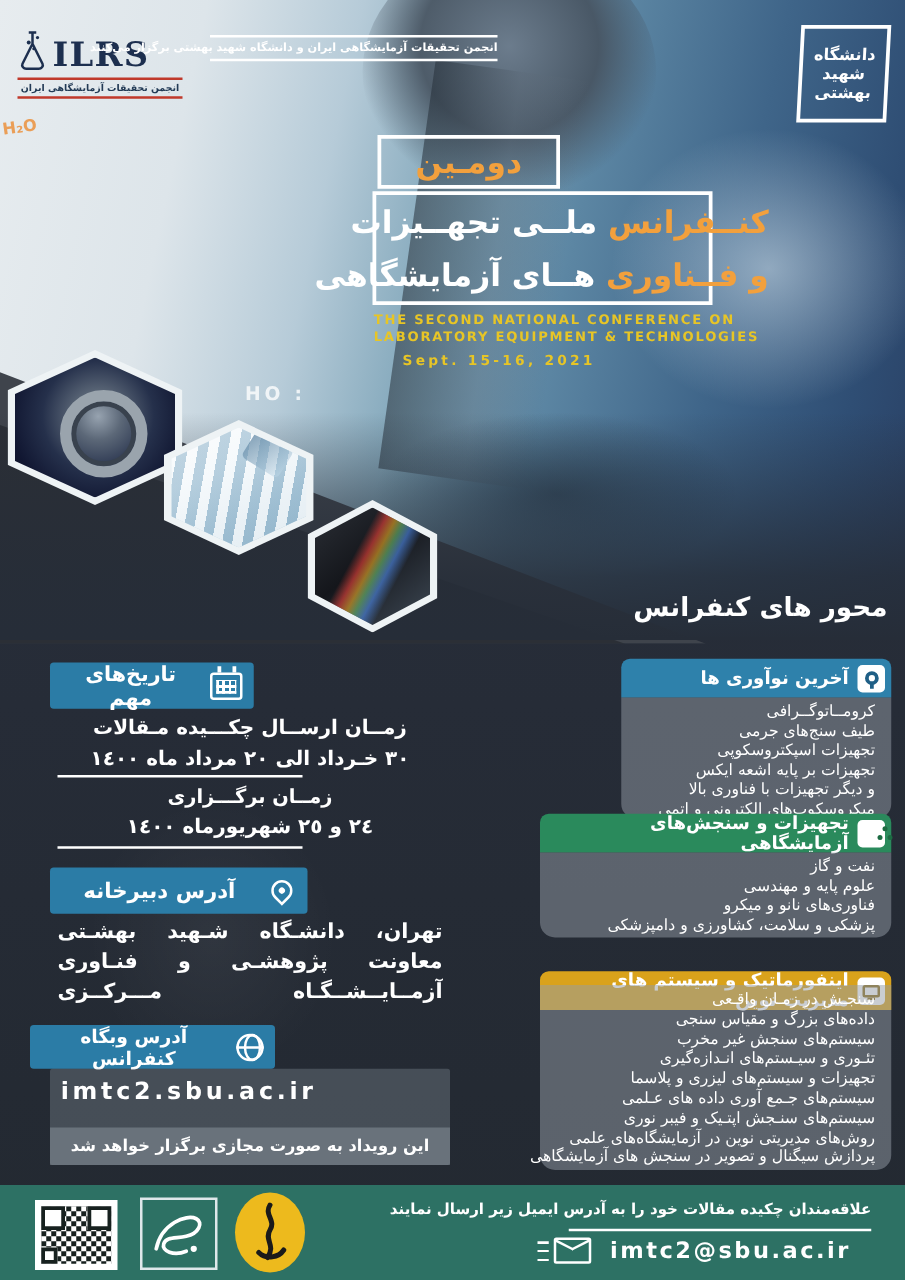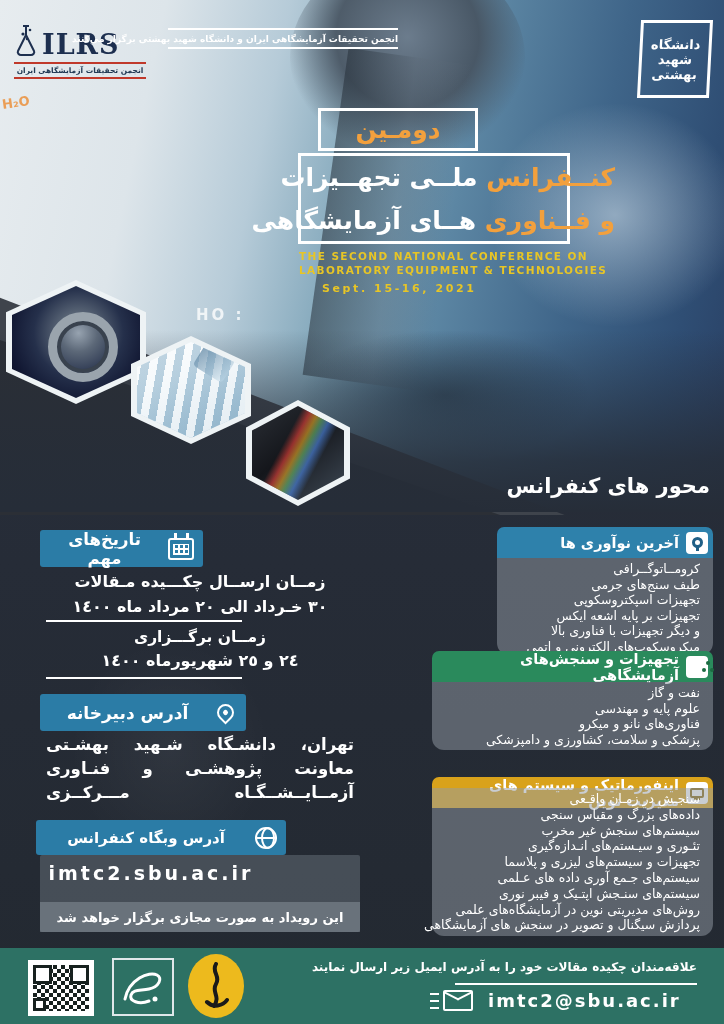--- a/index.html
+++ b/index.html
@@ -56,42 +56,42 @@
   .ilrs-line{ height:2px; background:#c0392b; margin:2px 0; }
   .ilrs-sub{ font-size:7.5px; color:#223a55; text-align:center; font-weight:bold; direction:rtl; white-space:nowrap; }
   .org{ position:absolute; left:168px; top:28px; width:230px; text-align:center; color:#fff; }
   .org-line{ height:2px; background:#fff; }
   .org-text{ font-size:9px; font-weight:bold; padding:4px 0 3px; direction:rtl; white-space:nowrap; }
   .sbu{ position:absolute; left:639px; top:20px; width:72px; height:78px; border:3px solid #fff;
     display:flex; flex-direction:column; align-items:center; justify-content:center; color:#fff; direction:rtl;
     font-weight:bold; line-height:15px; font-size:13px; transform:skewX(-3deg); }
 
   
-  .t-pre-box{ position:absolute; left:318px; top:108px; width:160px; height:43px; border:3px solid #fff;
+  .t-pre-box{ position:absolute; left:302px; top:108px; width:146px; height:43px; border:3px solid #fff;
     display:flex; align-items:center; justify-content:center; }
   .t-pre{ color:#f2a03d; font-size:25px; font-weight:bold; direction:rtl; }
   .t-main-box{ position:absolute; left:298px; top:153px; width:272px; height:91px; border:3px solid #fff; }
   .t-main-text{ position:absolute; right:109px; top:156px; width:400px; direction:rtl; text-align:right; }
   .t-line{ font-size:25px; font-weight:bold; color:#fff; line-height:43px; white-space:nowrap; }
   .t-accent{ color:#f2a03d; }
   .en-sub{ position:absolute; color:#e7c526; font-weight:bold; }
   .en1{ left:299px; top:250px; width:222px; text-align:center; font-size:10.5px; letter-spacing:1.4px; white-space:nowrap; }
   .en2{ left:299px; top:264px; width:222px; text-align:center; font-size:10.5px; letter-spacing:1.4px; white-space:nowrap; }
   .endate{ left:322px; top:282px; font-size:11px; letter-spacing:2.6px; }
 
   
   .topics-h{ position:absolute; right:14px; top:474px; direction:rtl; color:#fff; font-size:21px; font-weight:bold; }
 
   
   .ip-header{ position:absolute; display:flex; align-items:center; background:#2b7ca6; color:#fff; font-weight:bold;
     direction:rtl; border-radius:3px; padding:0 9px; gap:8px; }
   .ip-label{ flex:1; text-align:center; }
   .ipa{ left:40px; top:530px; width:163px; height:37px; font-size:16.5px; }
   .ipb{ left:40px; top:694px; width:206px; height:37px; font-size:17px;justify-content:space-between; }
-  .ipc{ left:36px; top:820px; width:250px; height:35px; font-size:15px; }
+  .ipc{ left:24px; top:820px; width:196px; height:35px; font-size:15px; }
   .ip-row{ position:absolute; left:40px; width:320px; text-align:center; color:#fff; font-weight:bold; direction:rtl; font-size:16px; white-space:nowrap; }
   .r-a1{ top:572px; } .r-a2{ top:597px; } .r-a3{ top:628px; font-size:15.5px; } .r-a4{ top:651px; }
   .ip-divider{ position:absolute; left:46px; width:196px; height:2px; background:#fff; }
   .d1{ top:620px; } .d2{ top:677px; }
   .b-row{ position:absolute; left:46px; width:308px; direction:rtl; color:#fff; font-weight:bold; font-size:16.5px;
     text-align:justify; text-align-last:justify; white-space:nowrap; }
   .r-b1{ top:735px; } .r-b2{ top:759px; } .r-b3{ top:783px; }
   .c-panel{ position:absolute; left:40px; top:855px; width:320px; height:77px; background:rgba(125,136,148,.38); border-radius:2px; }
   .c-url{ position:absolute; left:40px; top:862px; width:222px; text-align:center; color:#fff; font-weight:bold;
     font-size:19px; letter-spacing:3px; }

